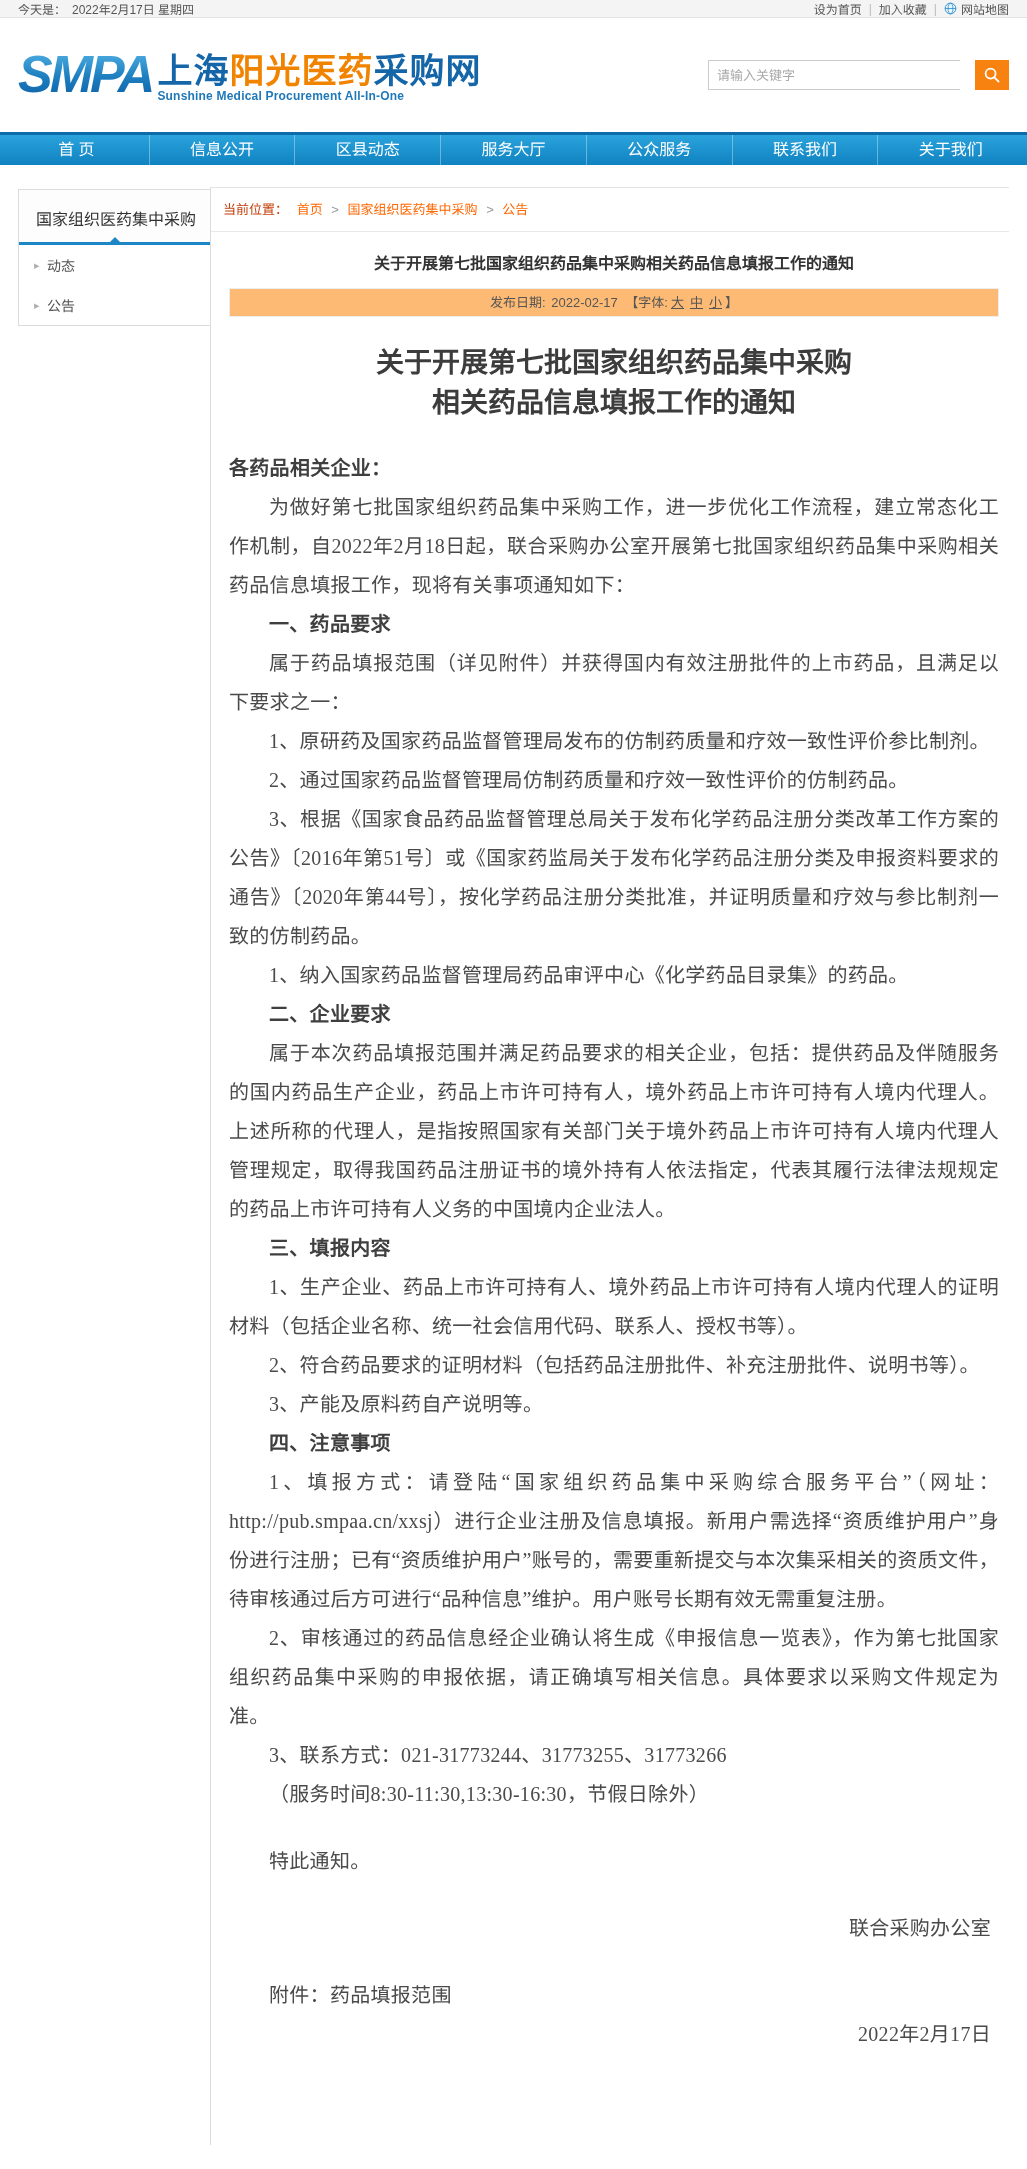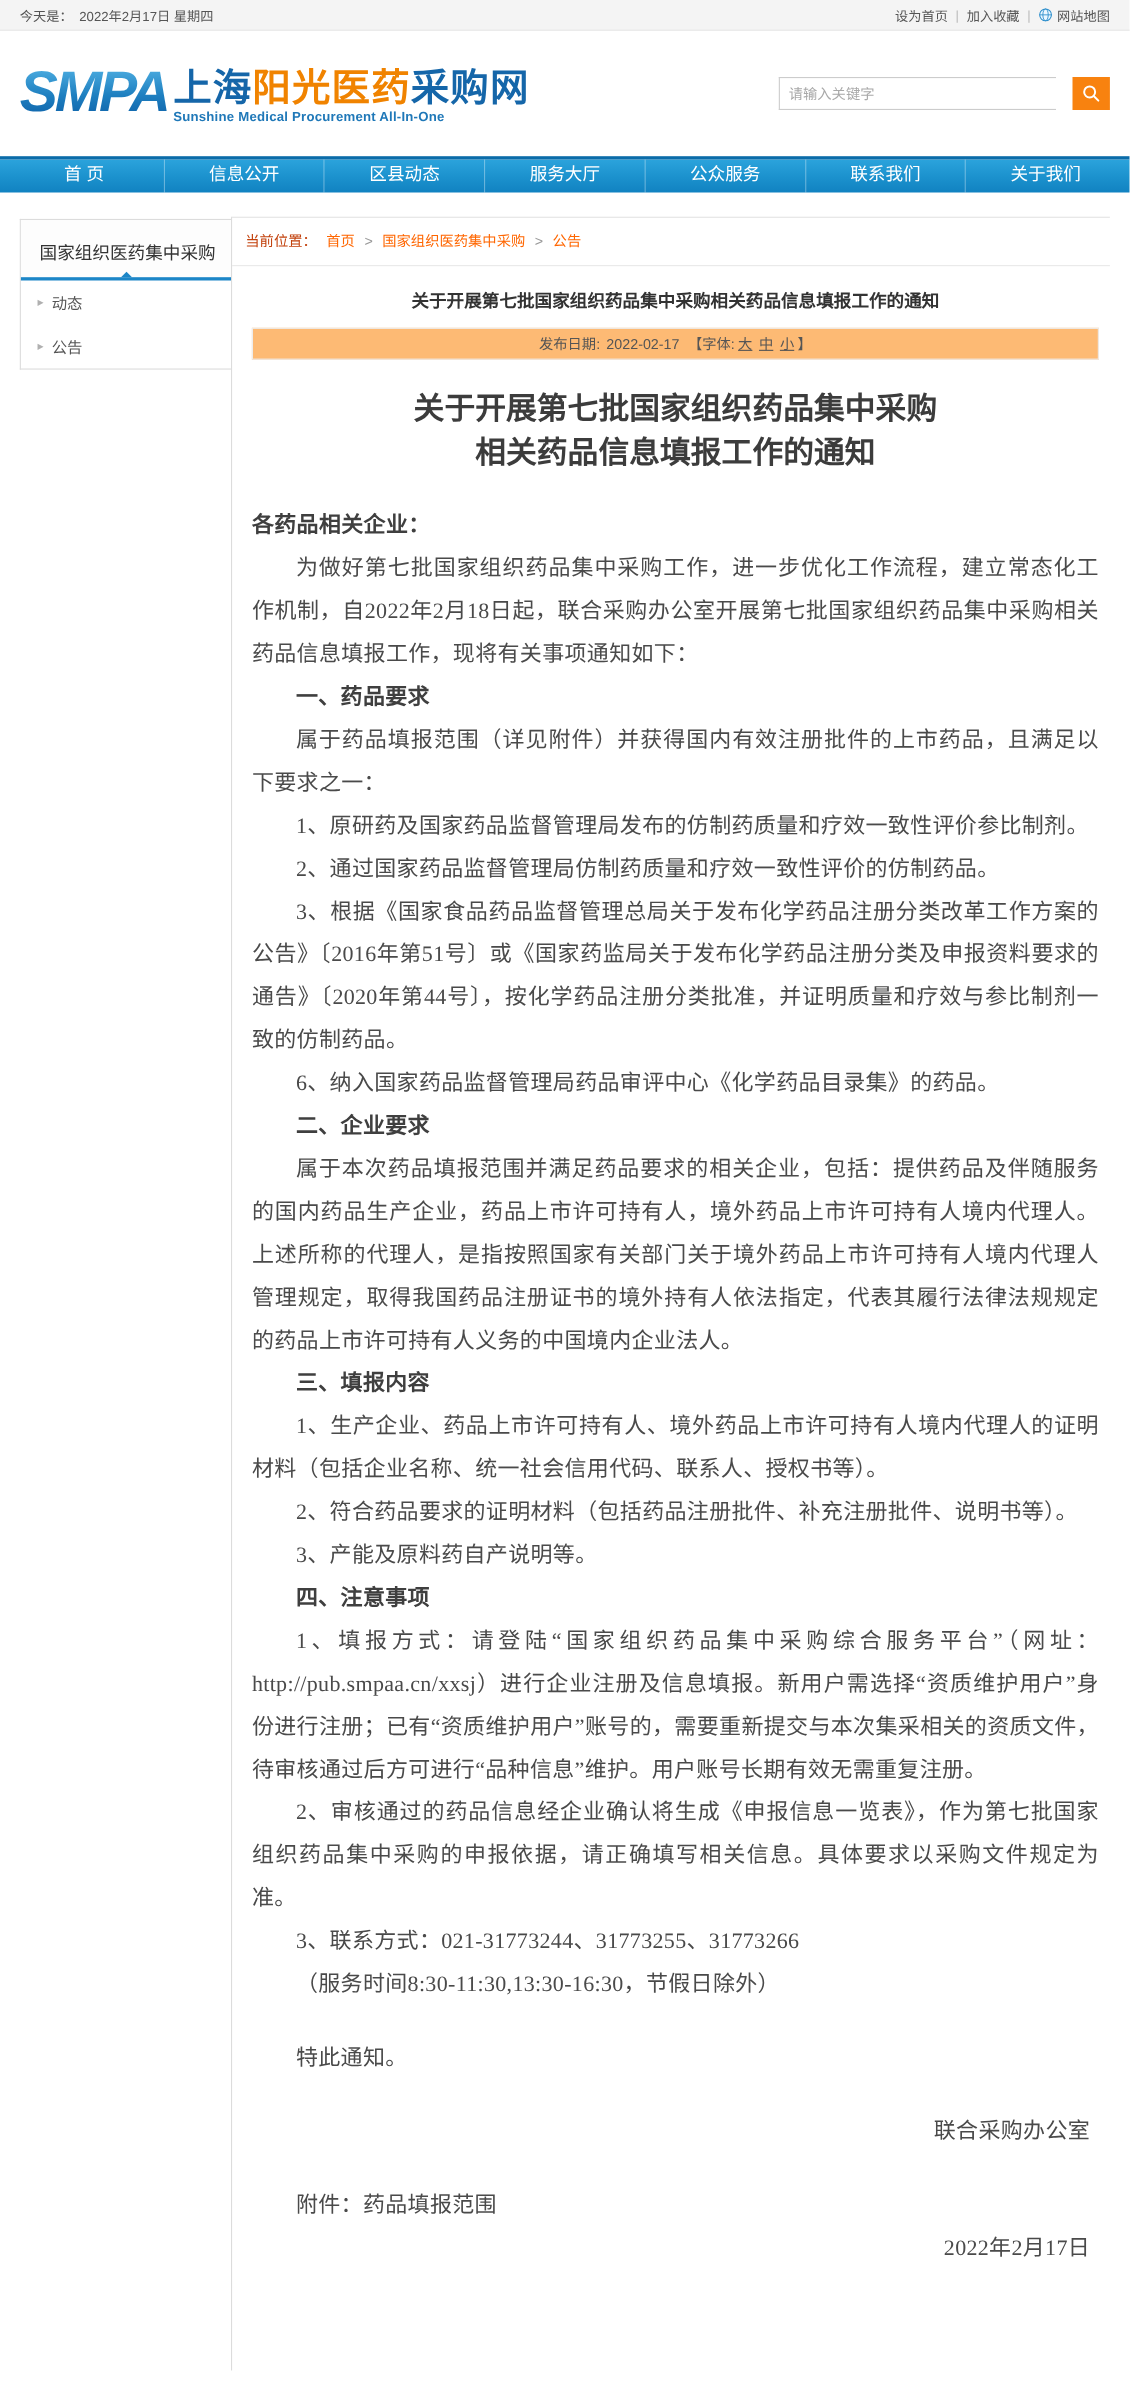--- a/index.html
+++ b/index.html
@@ -4,21 +4,21 @@
 <style>
   html,body{margin:0;padding:0;overflow:hidden;}
   body{
     width:1027px;height:2169px;background:#ffffff;
     font-family:"Liberation Sans",sans-serif;
     -webkit-font-smoothing:antialiased;
   }
   a{cursor:pointer;}
   
   .topbar{
-    height:28px;background:#f4f4f4;border-bottom:1px solid #e3e3e3;
+    height:18px;background:#f4f4f4;border-bottom:1px solid #e3e3e3;
     display:flex;justify-content:space-between;align-items:center;
     padding:0 18px;font-size:12px;color:#555;box-sizing:border-box;
   }
   .topbar-left span{margin-right:6px;}
   .topbar-right{display:flex;align-items:center;color:#555;}
   .topbar-right a{color:#555;text-decoration:none;}
   .topbar-sep{color:#bbb;margin:0 7px;}
   .globe{display:inline-flex;margin-right:4px;align-items:center;}
   
   .header{height:114px;display:flex;justify-content:space-between;align-items:center;padding:0 18px;background:#fff;}
@@ -198,21 +198,21 @@
         </h1>
 
         <div class="article-body" id="article-body">
             <div class="para p-bold">各药品相关企业：</div>
             <div class="para p-indent">为做好第七批国家组织药品集中采购工作，进一步优化工作流程，建立常态化工作机制，自2022年2月18日起，联合采购办公室开展第七批国家组织药品集中采购相关药品信息填报工作，现将有关事项通知如下：</div>
             <div class="para p-indent p-bold">一、药品要求</div>
             <div class="para p-indent">属于药品填报范围（详见附件）并获得国内有效注册批件的上市药品，且满足以下要求之一：</div>
             <div class="para p-indent">1、原研药及国家药品监督管理局发布的仿制药质量和疗效一致性评价参比制剂。</div>
             <div class="para p-indent">2、通过国家药品监督管理局仿制药质量和疗效一致性评价的仿制药品。</div>
             <div class="para p-indent">3、根据《国家食品药品监督管理总局关于发布化学药品注册分类改革工作方案的公告》〔2016年第51号〕或《国家药监局关于发布化学药品注册分类及申报资料要求的通告》〔2020年第44号〕，按化学药品注册分类批准，并证明质量和疗效与参比制剂一致的仿制药品。</div>
-            <div class="para p-indent">6、纳入国家药品监督管理局药品审评中心《化学药品目录集》的药品。</div>
+            <div class="para p-indent">1、纳入国家药品监督管理局药品审评中心《化学药品目录集》的药品。</div>
             <div class="para p-indent p-bold">二、企业要求</div>
             <div class="para p-indent">属于本次药品填报范围并满足药品要求的相关企业，包括：提供药品及伴随服务的国内药品生产企业，药品上市许可持有人，境外药品上市许可持有人境内代理人。上述所称的代理人，是指按照国家有关部门关于境外药品上市许可持有人境内代理人管理规定，取得我国药品注册证书的境外持有人依法指定，代表其履行法律法规规定的药品上市许可持有人义务的中国境内企业法人。</div>
             <div class="para p-indent p-bold">三、填报内容</div>
             <div class="para p-indent">1、生产企业、药品上市许可持有人、境外药品上市许可持有人境内代理人的证明材料（包括企业名称、统一社会信用代码、联系人、授权书等）。</div>
             <div class="para p-indent">2、符合药品要求的证明材料（包括药品注册批件、补充注册批件、说明书等）。</div>
             <div class="para p-indent">3、产能及原料药自产说明等。</div>
             <div class="para p-indent p-bold">四、注意事项</div>
             <div class="para p-indent">1、填报方式：请登陆“国家组织药品集中采购综合服务平台”（网址：http://pub.smpaa.cn/xxsj）进行企业注册及信息填报。新用户需选择“资质维护用户”身份进行注册；已有“资质维护用户”账号的，需要重新提交与本次集采相关的资质文件，待审核通过后方可进行“品种信息”维护。用户账号长期有效无需重复注册。</div>
             <div class="para p-indent">2、审核通过的药品信息经企业确认将生成《申报信息一览表》，作为第七批国家组织药品集中采购的申报依据，请正确填写相关信息。具体要求以采购文件规定为准。</div>
             <div class="para p-indent">3、联系方式：021-31773244、31773255、31773266</div>

